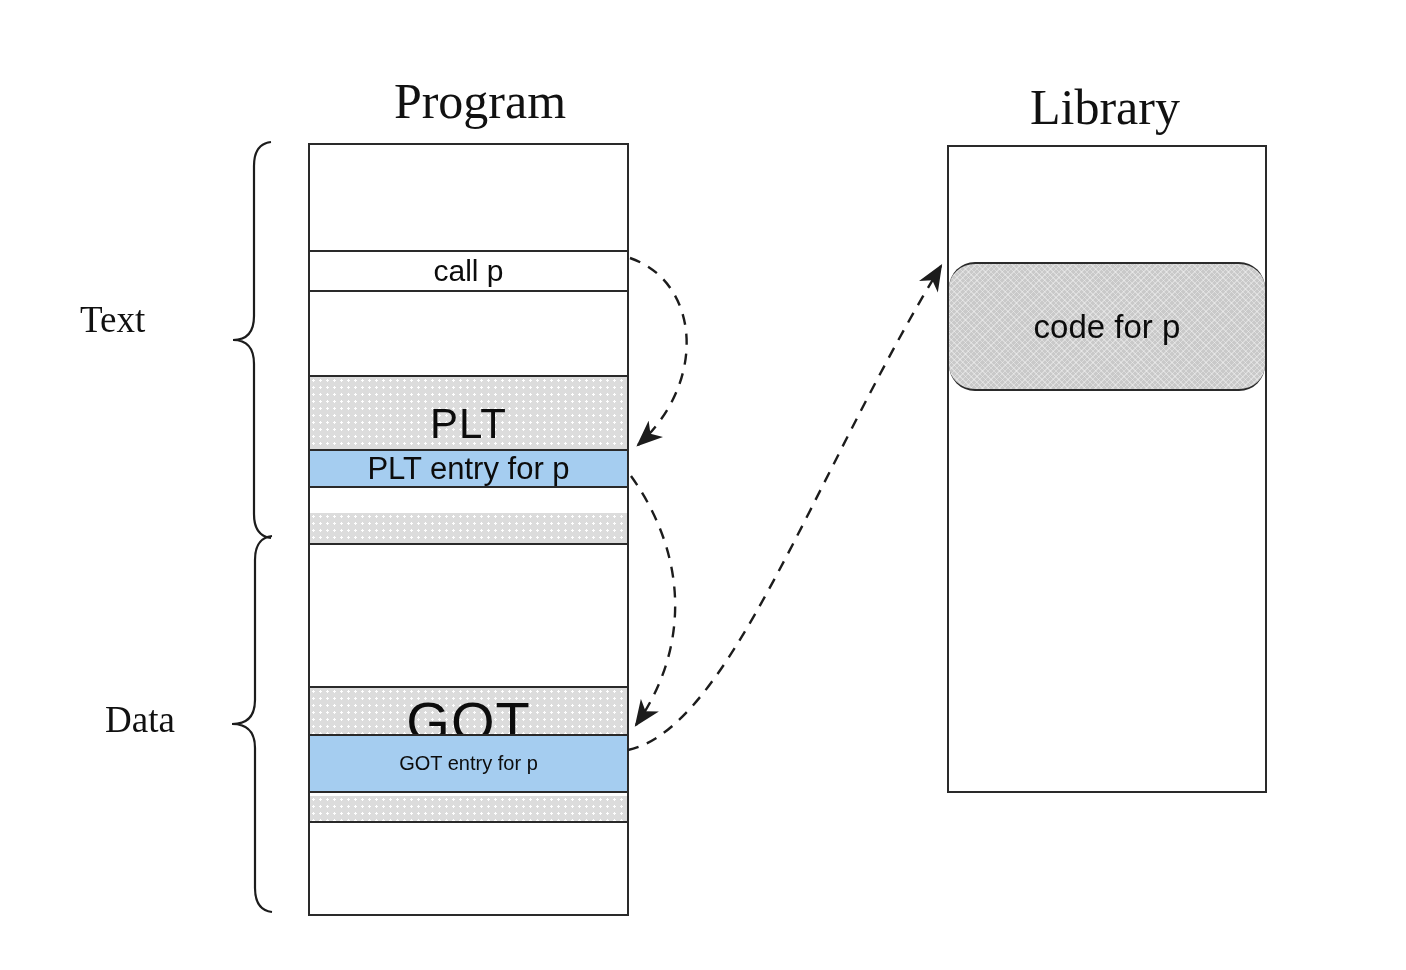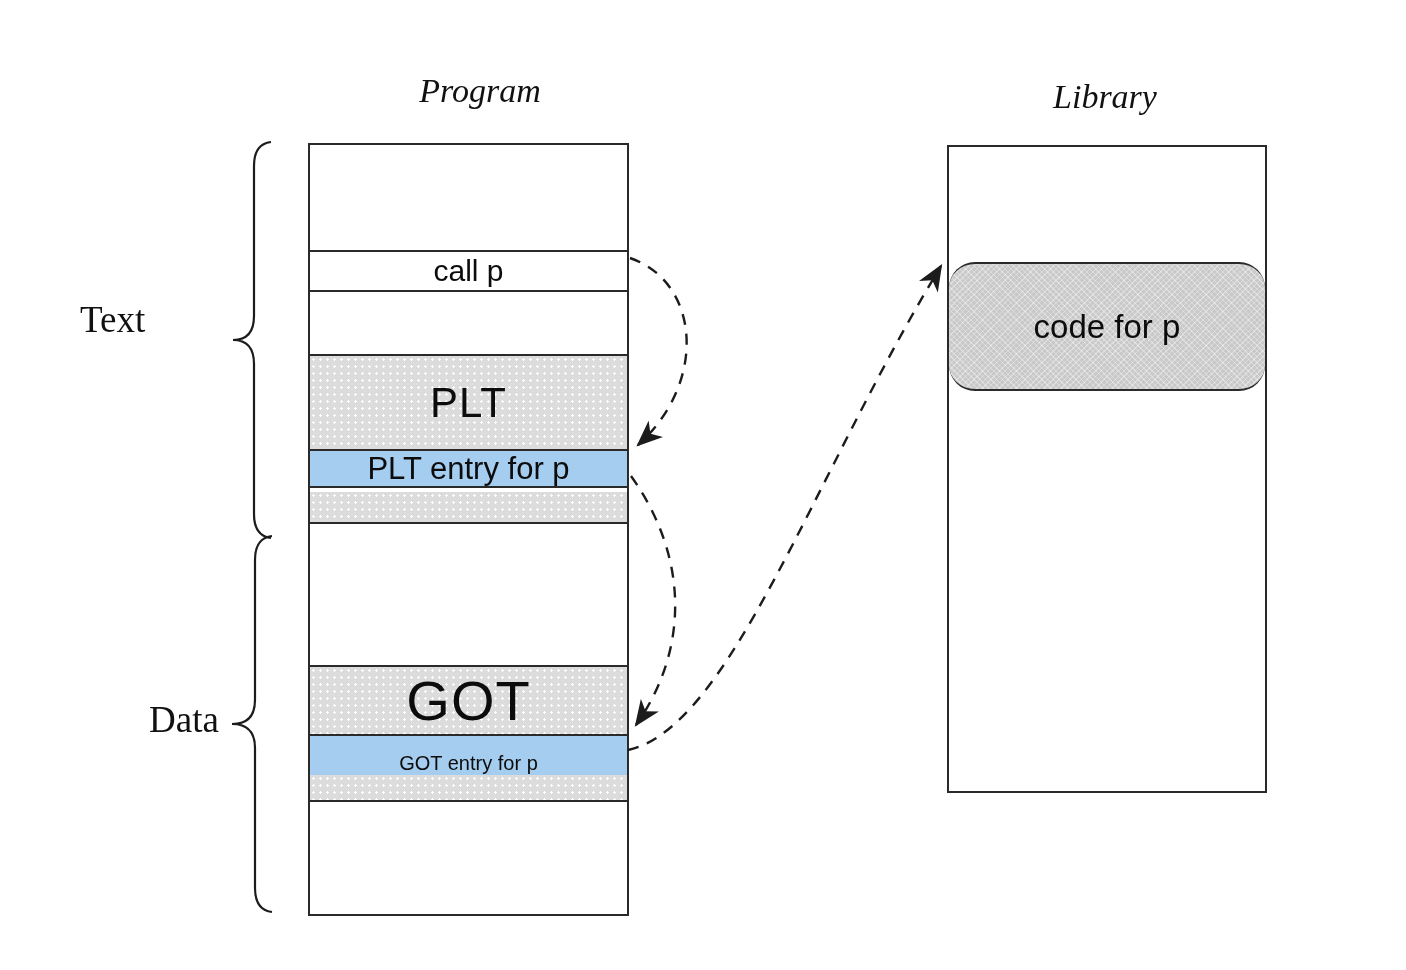--- a/index.html
+++ b/index.html
@@ -9,37 +9,36 @@
     height: 970px;
     background: #ffffff;
     font-family: "Liberation Sans", sans-serif;
     overflow: hidden;
   }
   .serif { font-family: "Liberation Serif", serif; }
 
   
   .box-title {
     position: absolute;
-    font-size: 34px;
+    font-size: 50px;
     color: #111;
     text-align: center;
     white-space: nowrap;
-    font-style: italic;
   }
   #program-title { left: 330px; top: 72px; width: 300px; }
   #library-title { left: 955px; top: 78px; width: 300px; }
 
   .section-label {
     position: absolute;
     font-size: 37px;
     color: #111;
     white-space: nowrap;
   }
   #text-label { left: 80px;  top: 298px; }
-  #data-label { left: 105px; top: 698px; margin-left: 44px; }
+  #data-label { left: 105px; top: 698px; }
 
   
   .membox {
     position: absolute;
     background: #ffffff;
     border: 2px solid #2a2a2a;
     box-sizing: border-box;
   }
   #program-box { left: 308px; top: 143px; width: 321px; height: 773px; }
   #library-box { left: 947px; top: 145px; width: 320px; height: 648px; }
@@ -54,20 +53,21 @@
     color: #0c0c0c;
   }
   .b-top    { border-top: 2px solid #2a2a2a; }
   .b-bottom { border-bottom: 2px solid #2a2a2a; }
 
   
   .stipple {
     background-color: var(--color-stipple-gray, #dcdcdc);
     background-image: radial-gradient(circle, #ffffff 1.3px, rgba(255,255,255,0) 1.4px);
     background-size: 7px 7px;
+    margin-top: 21px;
   }
   
   .hatch {
     background-color: var(--color-code-gray, #c9c9c9);
     background-image:
       repeating-linear-gradient(45deg,  rgba(255,255,255,0.35) 0 1px, rgba(255,255,255,0) 1px 4px),
       repeating-linear-gradient(-45deg, rgba(255,255,255,0.35) 0 1px, rgba(255,255,255,0) 1px 4px);
   }
   .blue {
     background-color: var(--color-highlight-blue, #a5cdf0);

